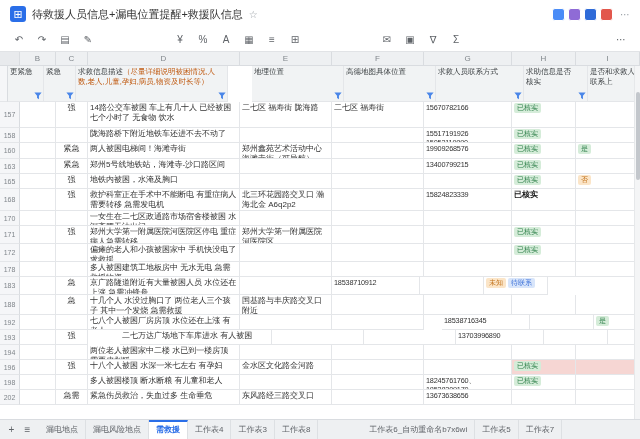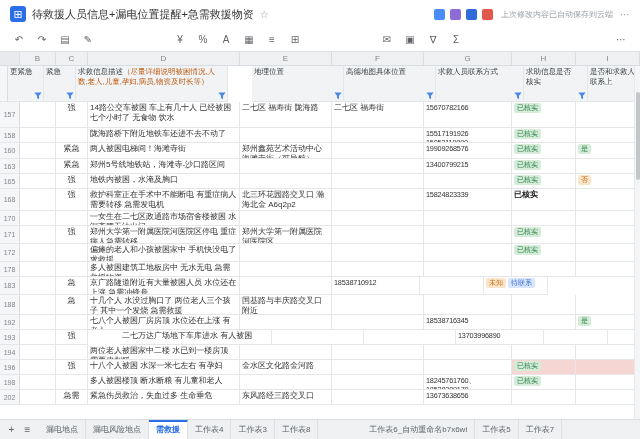--- a/index.html
+++ b/index.html
@@ -59,30 +59,29 @@
   #tabs { display: flex; }
   .tab { padding: 0 7px; line-height: 19px; border-right: 1px solid #dde0e3; white-space: nowrap; cursor: pointer; }
   .tab.active { background: #fff; color: #2a6ee8; font-weight: bold; border-top: 2px solid #2a6ee8; line-height: 16px; }
   #tabs .tab:nth-child(7) { margin-left: 44px; }
 </style>
 </head>
 <body>
 
 <div class="titlebar">
   <span class="doc-icon">⊞</span>
-  <span class="doc-title">待救援人员信息+漏电位置提醒+急需救援物资</span>
+  <span class="doc-title">待救援人员信息+漏电位置提醒+救援队信息</span>
   <span class="title-ico">☆</span>
   <div class="tb-right">
     <div class="avatars" id="avatars">
         <span class="avatar" style="background: rgb(74, 140, 247);"></span>
         <span class="avatar" style="background: rgb(143, 107, 214);"></span>
         <span class="avatar" style="background: rgb(47, 107, 216);"></span>
         <span class="avatar" style="background: rgb(226, 87, 76);"></span>
       </div>
-    <span class="autosave">上次修改内容已自动保存到云端</span>
     <span class="title-ico">⋯</span>
   </div>
 </div>
 
 <div class="toolbar" id="toolbar">
     <div class="tb-group">
       <span class="tb-icon">↶</span>
       <span class="tb-icon">↷</span>
       <span class="tb-icon">▤</span>
       <span class="tb-icon">✎</span>
@@ -277,21 +276,21 @@
       <div class="cell col-h" style="width: 64px; height: 20px;"></div>
       <div class="cell col-i" style="width: 64px; height: 20px;"></div>
     </div>
     <div class="row" style="height: 15px;">
       <div class="gut" style="height: 15px;">192</div>
       <div class="cell col-b" style="width: 36px; height: 15px;"></div>
       <div class="cell col-c" style="width: 32px; height: 15px;"></div>
       <div class="cell col-d" style="width: 152px; height: 15px;">七八个人被困厂房房顶 水位还在上涨 有老人</div>
       <div class="cell col-e" style="width: 92px; height: 15px;"></div>
       <div class="cell col-f" style="width: 92px; height: 15px;"></div>
-      <div class="cell col-g" style="width: 88px; height: 15px;">18538716345</div>
+      <div class="cell col-g" style="width: 88px; height: 15px; margin-left: 18px;">18538716345</div>
       <div class="cell col-h" style="width: 64px; height: 15px;"></div>
       <div class="cell col-i" style="width: 64px; height: 15px;"><span class="chip chip-green">是</span></div>
     </div>
     <div class="row" style="height: 15px;">
       <div class="gut" style="height: 15px;">193</div>
       <div class="cell col-b" style="width: 36px; height: 15px;"></div>
       <div class="cell col-c" style="width: 32px; height: 15px;">强</div>
       <div class="cell col-d" style="width: 152px; height: 15px; margin-left: 32px;">二七万达广场地下车库进水 有人被困</div>
       <div class="cell col-e" style="width: 92px; height: 15px;"></div>
       <div class="cell col-f" style="width: 92px; height: 15px;"></div>

